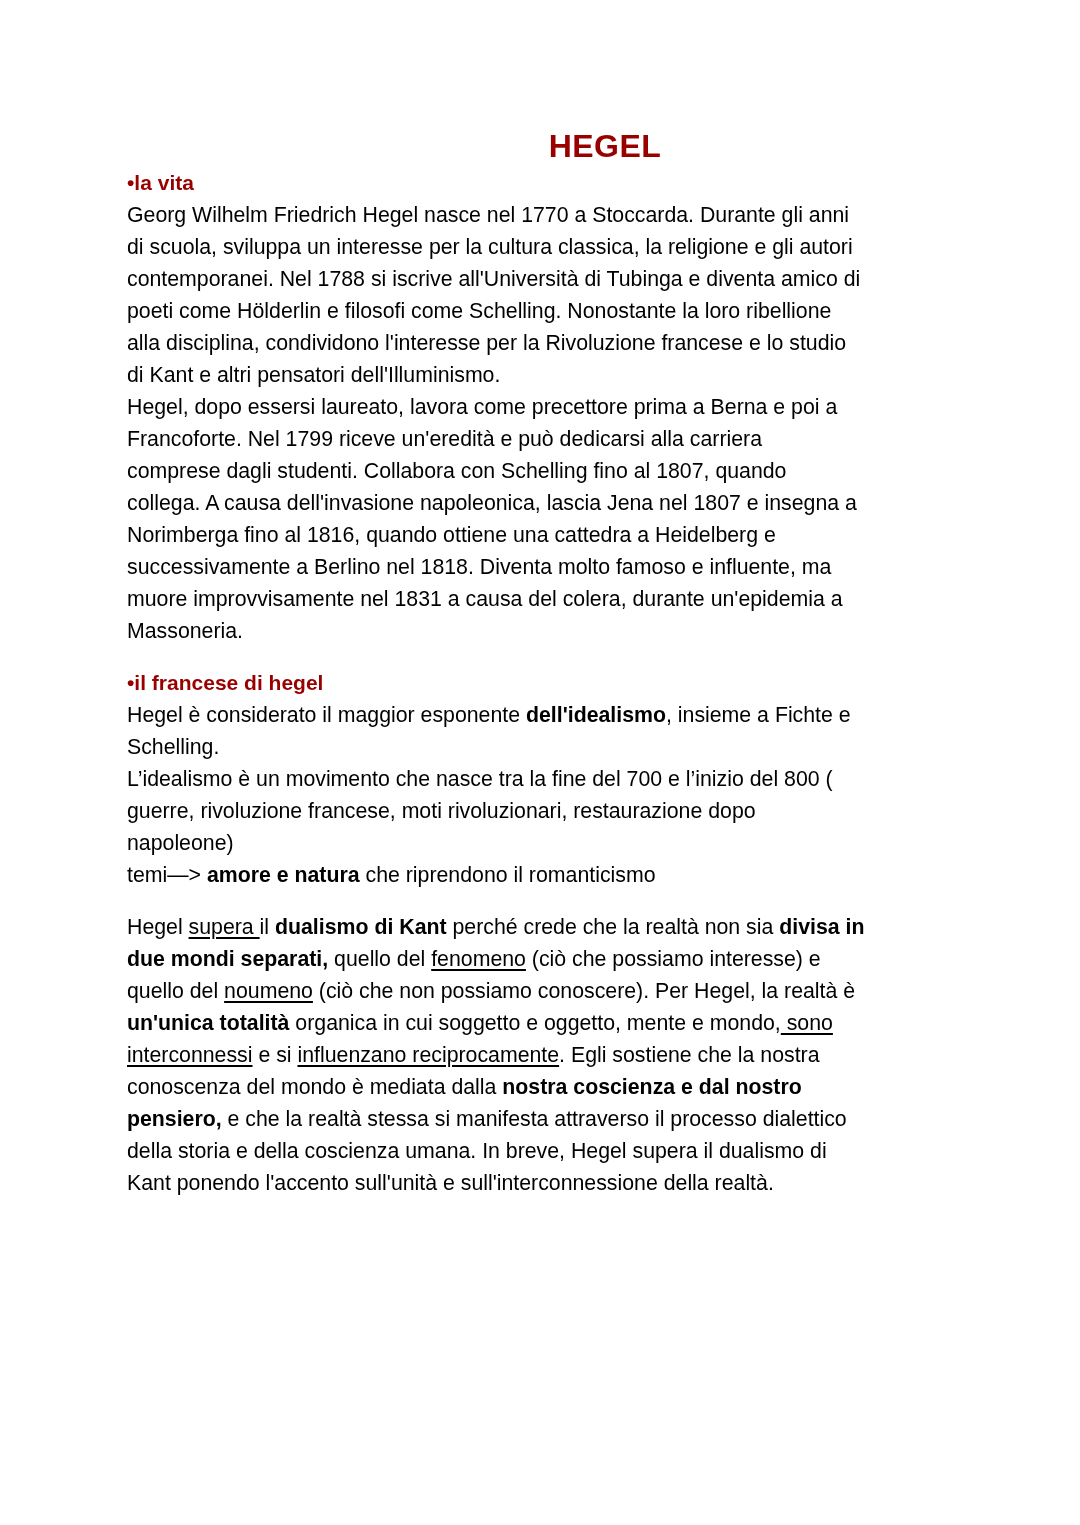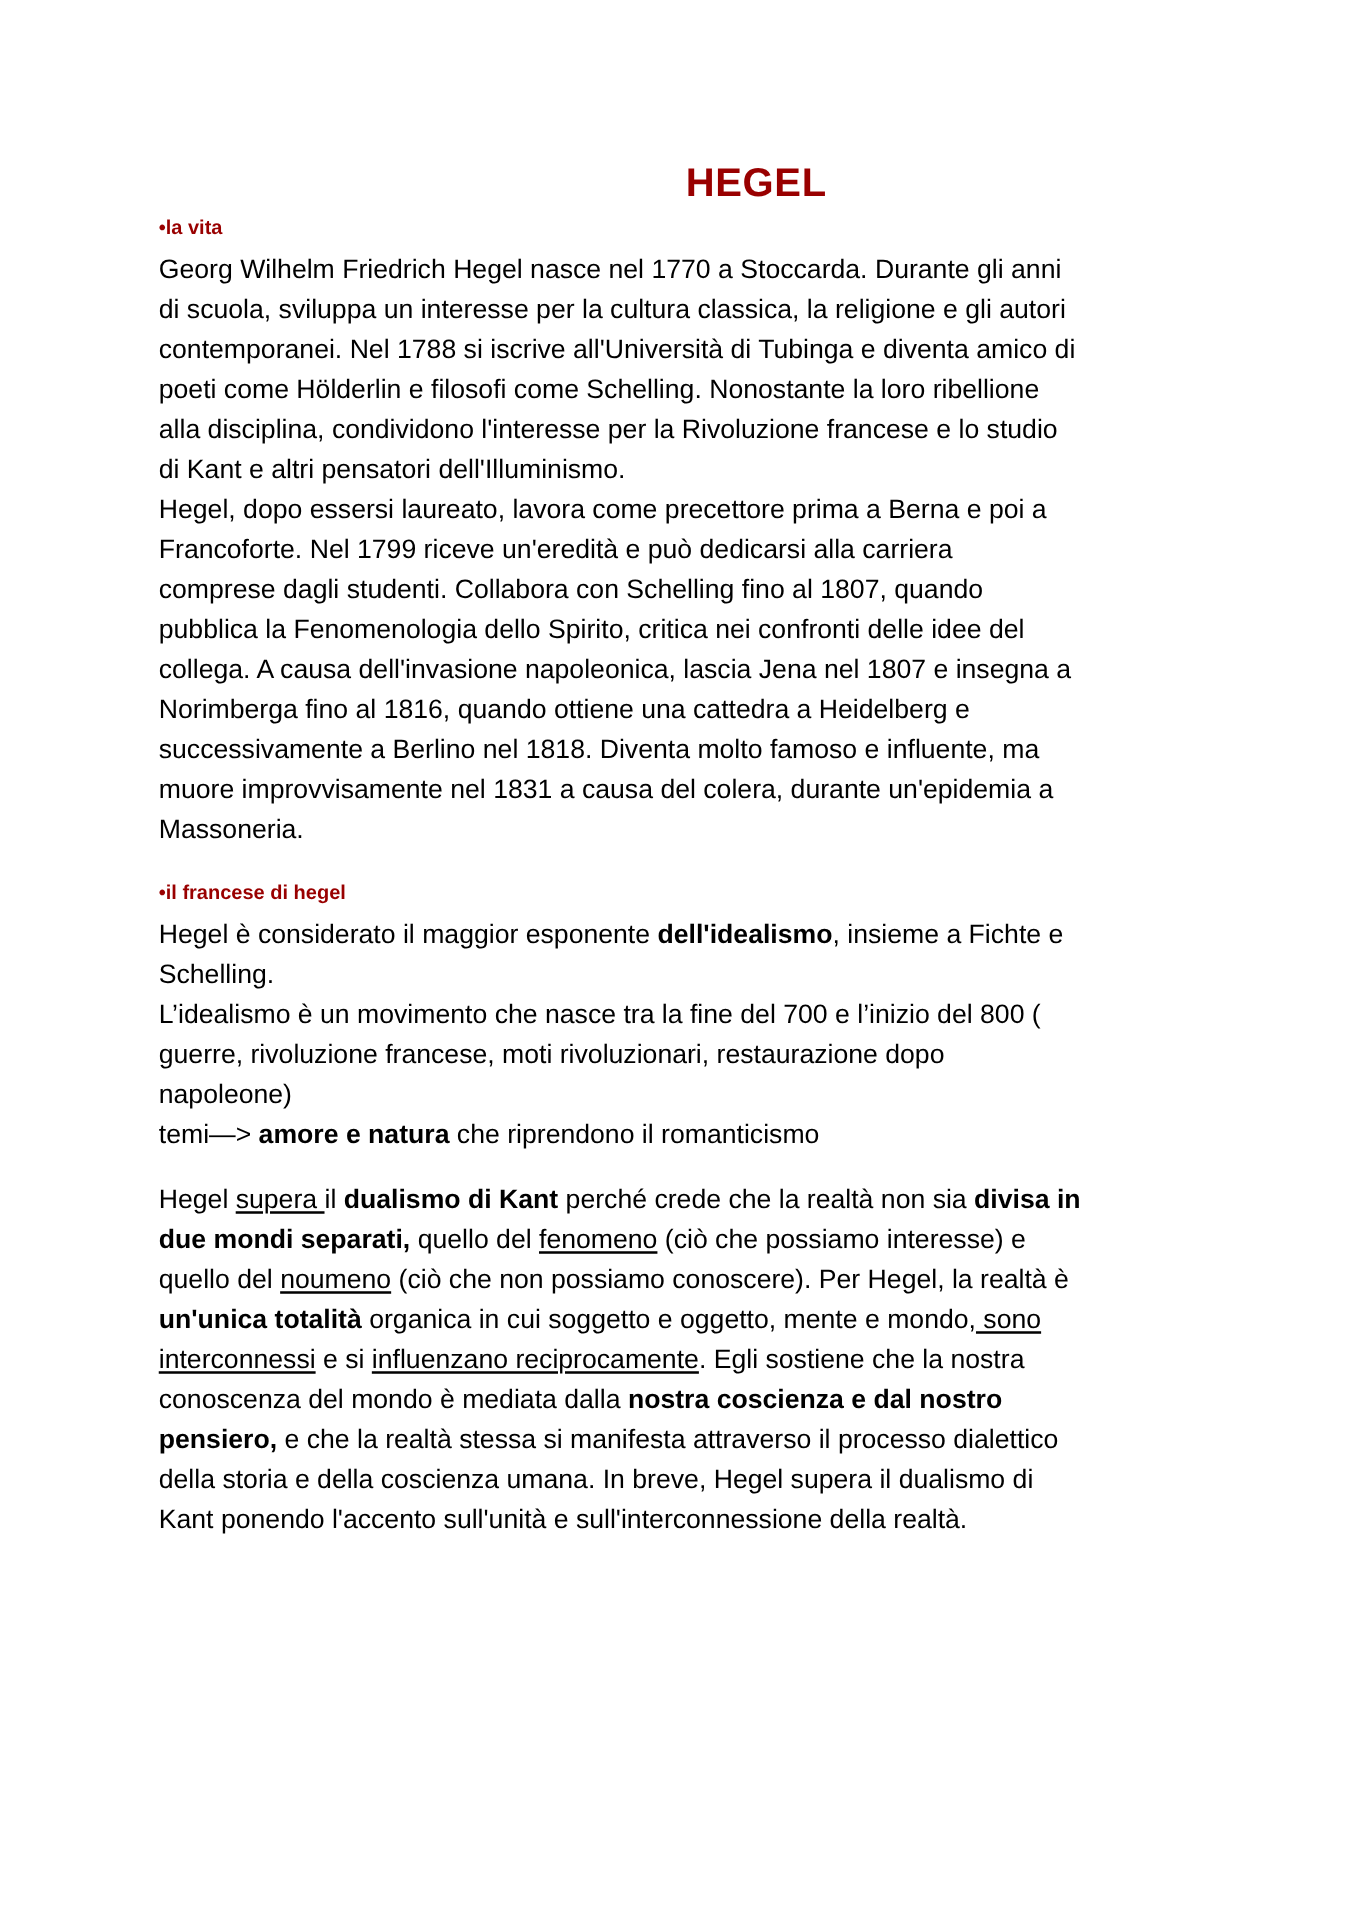--- a/index.html
+++ b/index.html
@@ -27,21 +27,21 @@
     text-align: center;
     position: relative;
     left: 65px;
     color: var(--accent, #990000);
     letter-spacing: 0.5px;
   }
   .doc-section { margin: 0; }
   .doc-section + .doc-section { margin-top: 20px; }
   .section-heading {
     margin: 0;
-    font-size: 16px;
+    font-size: 21px;
     line-height: 32px;
     font-weight: bold;
     color: var(--accent, #990000);
   }
   .doc-section:first-of-type .section-heading { margin-top: 4px; }
   .doc-line {
     margin: 0;
     line-height: 32px;
     white-space: pre;
   }
@@ -58,21 +58,20 @@
         <h2 class="section-heading">•la vita</h2>
         <p class="doc-line"><span class="">Georg Wilhelm Friedrich Hegel nasce nel 1770 a Stoccarda. Durante gli anni</span></p>
         <p class="doc-line"><span class="">di scuola, sviluppa un interesse per la cultura classica, la religione e gli autori</span></p>
         <p class="doc-line"><span class="">contemporanei. Nel 1788 si iscrive all'Università di Tubinga e diventa amico di</span></p>
         <p class="doc-line"><span class="">poeti come Hölderlin e filosofi come Schelling. Nonostante la loro ribellione</span></p>
         <p class="doc-line"><span class="">alla disciplina, condividono l'interesse per la Rivoluzione francese e lo studio</span></p>
         <p class="doc-line"><span class="">di Kant e altri pensatori dell'Illuminismo.</span></p>
         <p class="doc-line"><span class="">Hegel, dopo essersi laureato, lavora come precettore prima a Berna e poi a</span></p>
         <p class="doc-line"><span class="">Francoforte. Nel 1799 riceve un'eredità e può dedicarsi alla carriera</span></p>
         <p class="doc-line"><span class="">comprese dagli studenti. Collabora con Schelling fino al 1807, quando</span></p>
-        <p class="doc-line"><span class="">pubblica la Fenomenologia dello Spirito, critica nei confronti delle idee del</span></p>
         <p class="doc-line"><span class="">collega. A causa dell'invasione napoleonica, lascia Jena nel 1807 e insegna a</span></p>
         <p class="doc-line"><span class="">Norimberga fino al 1816, quando ottiene una cattedra a Heidelberg e</span></p>
         <p class="doc-line"><span class="">successivamente a Berlino nel 1818. Diventa molto famoso e influente, ma</span></p>
         <p class="doc-line"><span class="">muore improvvisamente nel 1831 a causa del colera, durante un'epidemia a</span></p>
         <p class="doc-line"><span class="">Massoneria.</span></p>
       </section>
       <section class="doc-section">
         <h2 class="section-heading">•il francese di hegel</h2>
         <p class="doc-line"><span class="">Hegel è considerato il maggior esponente </span><span class="b ">dell'idealismo</span><span class="">, insieme a Fichte e</span></p>
         <p class="doc-line"><span class="">Schelling.</span></p>

